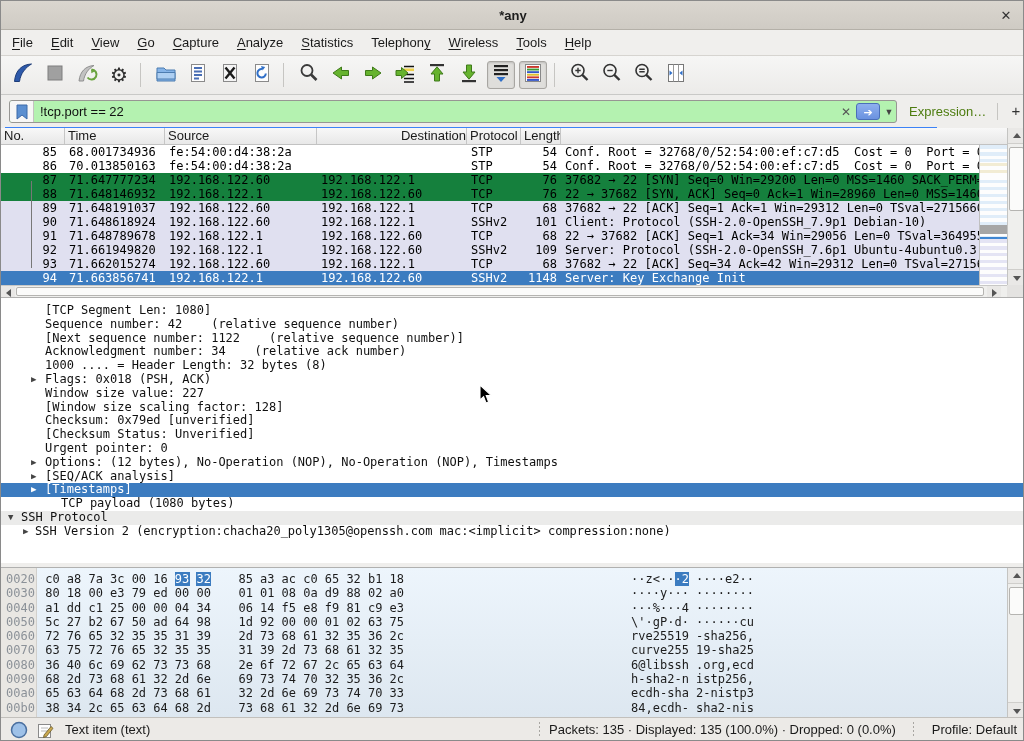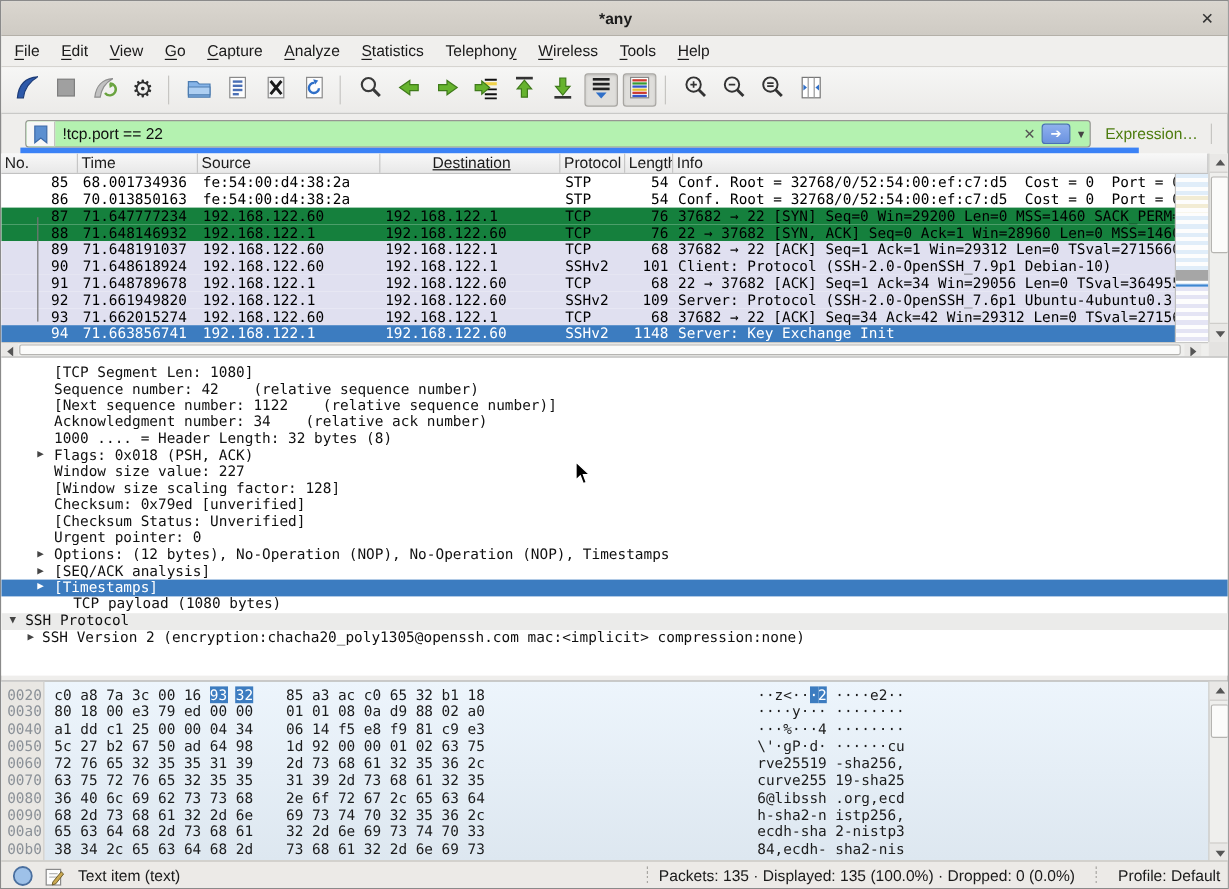--- a/index.html
+++ b/index.html
@@ -23,22 +23,22 @@
   
   .toolbar { position:absolute; top:55px; left:0; width:1024px; height:39px;
     background:linear-gradient(#f6f6f5,#ecebe9); border-bottom:1px solid #c9c9c7;
     display:flex; align-items:center; padding-left:4px; }
   .tb-btn { width:28px; height:28px; margin-left:4px; display:flex; align-items:center;
     justify-content:center; border:1px solid transparent; border-radius:3px; }
   .tb-btn.pressed { background:#dfdedb; border:1px solid #a8a6a2; box-shadow:inset 0 1px 2px rgba(0,0,0,.15); }
   .tb-sep { width:1px; height:24px; background:#c6c5c2; margin:0 7px; }
 
   
-  .filterbar { position:absolute; top:94px; left:16px; width:932px; height:33px;
-    background:#efeeec; border-bottom:5px solid #3b82f6; }
+  .filterbar { position:absolute; top:94px; left:4px; width:932px; height:33px;
+    background:#efeeec; border-bottom:1px solid #3b82f6; }
   .filter-field { position:absolute; left:4px; top:5px; width:888px; height:23px;
     border:1px solid #979693; border-radius:3px; background:#b4f2b0; display:flex; align-items:center; overflow:hidden; }
   .filter-bookmark { width:24px; height:21px; background:#f7f7f6; border-right:1px solid #c4c3c0;
     display:flex; align-items:center; justify-content:center; }
   .filter-text { flex:1; padding-left:6px; font-size:13px; color:#101010; white-space:pre; }
   .filter-clear { width:20px; text-align:center; font-size:12px; color:#555; }
   .filter-apply { width:24px; height:17px; margin-right:2px; background:linear-gradient(#8fb0ee,#6a92e0);
     border:1px solid #4a6fb8; border-radius:3px; color:#fff; font-size:11px; line-height:16px; text-align:center; }
   .filter-drop { width:14px; text-align:center; font-size:9px; color:#444; }
   .filter-expression { position:absolute; left:904px; top:5px; height:23px; line-height:23px;
@@ -330,24 +330,23 @@
   <div class="filter-expression">Expression…</div>
   <div class="filter-sep"></div>
   <div class="filter-add">+</div>
 </div>
 
 <div class="packetlist">
   <div class="pl-header" id="pl-header">
       <div class="pl-hcell c-no" style="text-align: left; padding: 0px 0px 0px 3px;">No.</div>
       <div class="pl-hcell c-time" style="text-align: left; padding: 0px 0px 0px 3px;">Time</div>
       <div class="pl-hcell c-src" style="text-align: left; padding: 0px 0px 0px 3px;">Source</div>
-      <div class="pl-hcell c-dst" style="text-align: center; padding: 0px 0px 0px 3px; text-decoration: underline;">Destination</div>
+      <div class="pl-hcell c-dst" style="text-align: right; padding: 0px 0px 0px 3px;">Destination</div>
       <div class="pl-hcell c-pro" style="text-align: left; padding: 0px 0px 0px 3px;">Protocol</div>
       <div class="pl-hcell c-len" style="text-align: left; padding: 0px 0px 0px 3px;">Length</div>
-      <div class="pl-hcell c-info" style="text-align: left; padding: 0px 0px 0px 3px;">Info</div>
     </div>
   <div class="pl-rows" id="pl-rows">
       <div class="pl-row row-white"><div class="c-no">85</div><div class="c-time">68.001734936</div><div class="c-src">fe:54:00:d4:38:2a</div><div class="c-dst"></div><div class="c-pro">STP</div><div class="c-len">54</div><div class="c-info">Conf. Root = 32768/0/52:54:00:ef:c7:d5  Cost = 0  Port = 0x8003</div></div>
       <div class="pl-row row-white"><div class="c-no">86</div><div class="c-time">70.013850163</div><div class="c-src">fe:54:00:d4:38:2a</div><div class="c-dst"></div><div class="c-pro">STP</div><div class="c-len">54</div><div class="c-info">Conf. Root = 32768/0/52:54:00:ef:c7:d5  Cost = 0  Port = 0x8003</div></div>
       <div class="pl-row row-gray"><div class="c-no">87</div><div class="c-time">71.647777234</div><div class="c-src">192.168.122.60</div><div class="c-dst">192.168.122.1</div><div class="c-pro">TCP</div><div class="c-len">76</div><div class="c-info">37682 → 22 [SYN] Seq=0 Win=29200 Len=0 MSS=1460 SACK_PERM=1</div></div>
       <div class="pl-row row-gray"><div class="c-no">88</div><div class="c-time">71.648146932</div><div class="c-src">192.168.122.1</div><div class="c-dst">192.168.122.60</div><div class="c-pro">TCP</div><div class="c-len">76</div><div class="c-info">22 → 37682 [SYN, ACK] Seq=0 Ack=1 Win=28960 Len=0 MSS=1460</div></div>
       <div class="pl-row row-tcp"><div class="c-no">89</div><div class="c-time">71.648191037</div><div class="c-src">192.168.122.60</div><div class="c-dst">192.168.122.1</div><div class="c-pro">TCP</div><div class="c-len">68</div><div class="c-info">37682 → 22 [ACK] Seq=1 Ack=1 Win=29312 Len=0 TSval=2715660</div></div>
       <div class="pl-row row-tcp"><div class="c-no">90</div><div class="c-time">71.648618924</div><div class="c-src">192.168.122.60</div><div class="c-dst">192.168.122.1</div><div class="c-pro">SSHv2</div><div class="c-len">101</div><div class="c-info">Client: Protocol (SSH-2.0-OpenSSH_7.9p1 Debian-10)</div></div>
       <div class="pl-row row-tcp"><div class="c-no">91</div><div class="c-time">71.648789678</div><div class="c-src">192.168.122.1</div><div class="c-dst">192.168.122.60</div><div class="c-pro">TCP</div><div class="c-len">68</div><div class="c-info">22 → 37682 [ACK] Seq=1 Ack=34 Win=29056 Len=0 TSval=364955</div></div>
       <div class="pl-row row-tcp"><div class="c-no">92</div><div class="c-time">71.661949820</div><div class="c-src">192.168.122.1</div><div class="c-dst">192.168.122.60</div><div class="c-pro">SSHv2</div><div class="c-len">109</div><div class="c-info">Server: Protocol (SSH-2.0-OpenSSH_7.6p1 Ubuntu-4ubuntu0.3</div></div>

